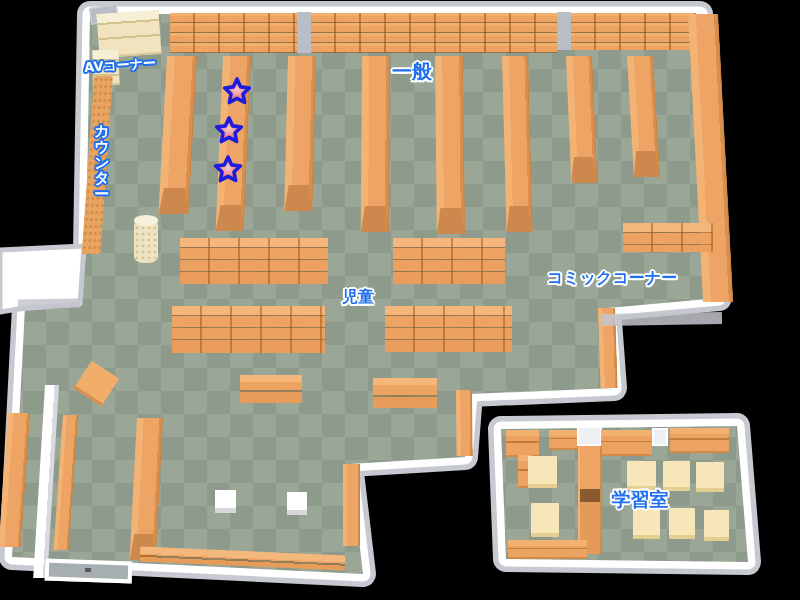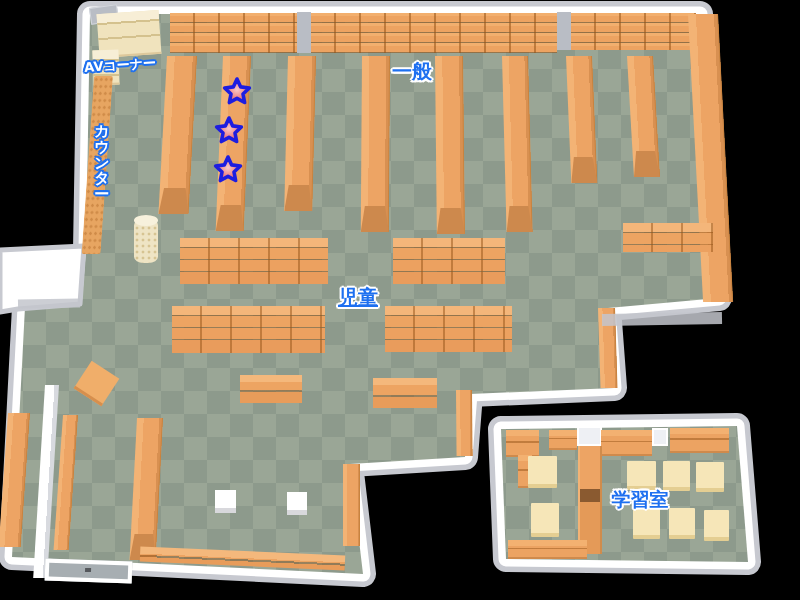--- a/index.html
+++ b/index.html
@@ -145,21 +145,22 @@
   <div id="labels" class="layer">
       <div class="lab white" style="left: 120px; top: 65px; font-size: 13px; transform: translate(-50%, -50%) rotate(-4deg);">AVコーナー</div>
       <div class="lab white vertical" style="left: 102px; top: 163px; font-size: 15px;">
         <span>カ</span>
         <span>ウ</span>
         <span>ン</span>
         <span>タ</span>
         <span>ー</span>
       </div>
       <div class="lab blue" style="left: 412px; top: 71px; font-size: 20px;">一般</div>
-      <div class="lab blue" style="left: 358px; top: 297px; font-size: 20px; text-decoration: underline;">児童</div>
+      <div class="lab blue" style="left: 358px; top: 297px; font-size: 16px;">児童</div>
+      <div class="lab blue" style="left: 612px; top: 278px; font-size: 16px;">コミックコーナー</div>
       <div class="lab blue" style="left: 640px; top: 499px; font-size: 19px;">学習室</div>
     </div>
   <svg id="marker-svg" class="layer" viewBox="0 0 800 600">
     <defs>
       <radialGradient id="starG" cx="50%" cy="45%" r="70%">
         <stop offset="0%" stop-color="#f9c9c9"></stop>
         <stop offset="45%" stop-color="#ef8b8b"></stop>
         <stop offset="100%" stop-color="#de4343"></stop>
       </radialGradient>
     </defs>

